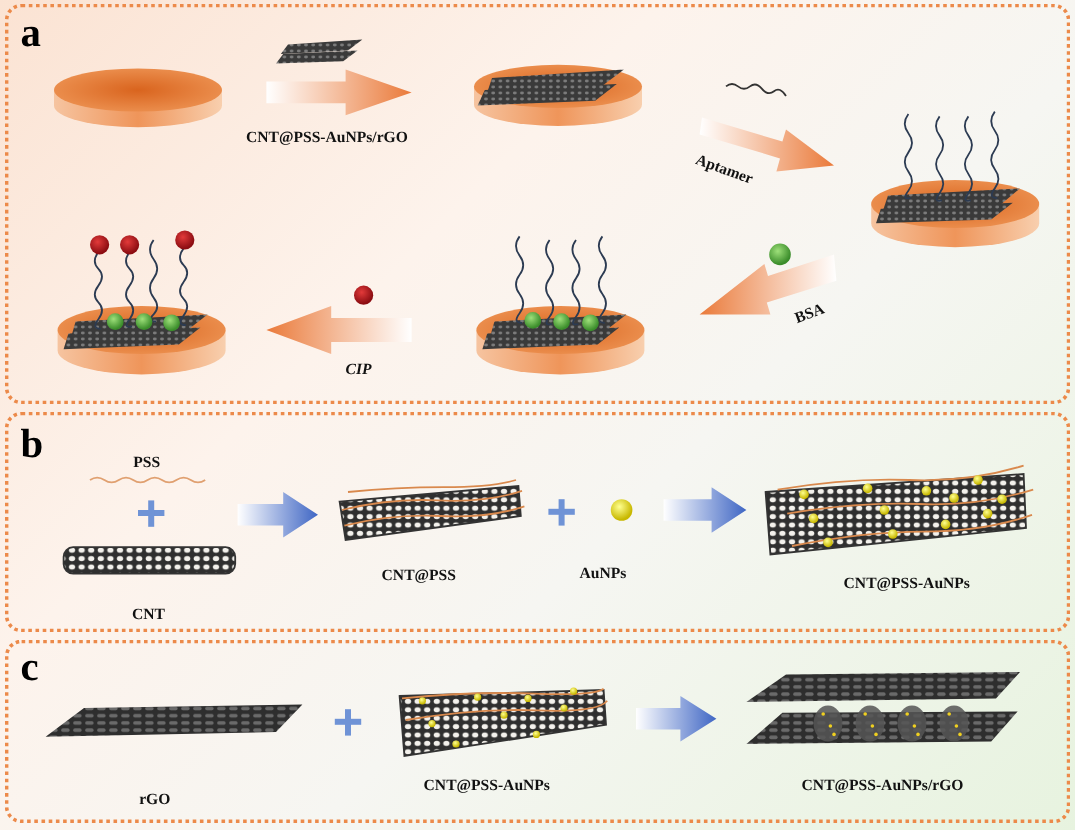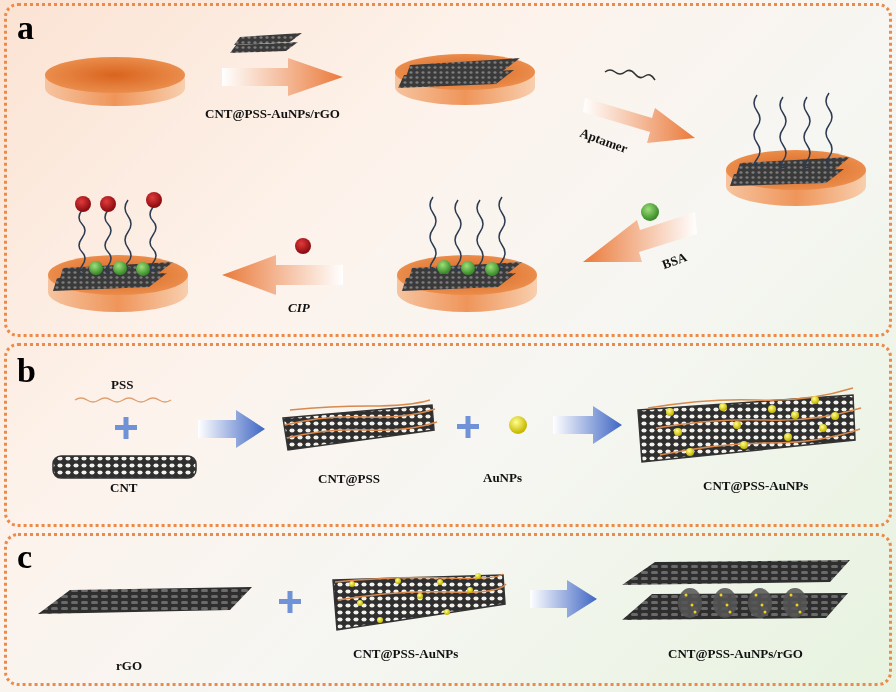--- a/index.html
+++ b/index.html
@@ -240,20 +240,20 @@
 <div class="panel-letter" style="left:17px;top:11px;">a</div>
 <div class="panel-letter" style="left:17px;top:354px;">b</div>
 <div class="panel-letter" style="left:17px;top:540px;">c</div>
 
 <div class="lbl" style="left:205px;top:106px;">CNT@PSS-AuNPs/rGO</div>
 <div class="lbl" style="left:583px;top:125px;transform:rotate(20deg);transform-origin:left top;">Aptamer</div>
 <div class="lbl" style="left:660px;top:258px;transform:rotate(-20deg);transform-origin:left top;">BSA</div>
 <div class="lbl" style="left:288px;top:300px;font-style:italic;">CIP</div>
 
 <div class="lbl" style="left:111px;top:377px;text-align:center;">PSS</div>
-<div class="lbl" style="left:110px;top:480px;">CNT</div>
+<div class="lbl" style="left:110px;top:504px;">CNT</div>
 <div class="lbl" style="left:318px;top:471px;">CNT@PSS</div>
 <div class="lbl" style="left:483px;top:470px;">AuNPs</div>
 <div class="lbl" style="left:703px;top:478px;">CNT@PSS-AuNPs</div>
 
 <div class="lbl" style="left:116px;top:658px;">rGO</div>
 <div class="lbl" style="left:353px;top:646px;">CNT@PSS-AuNPs</div>
 <div class="lbl" style="left:668px;top:646px;">CNT@PSS-AuNPs/rGO</div>
 
 </body></html>

